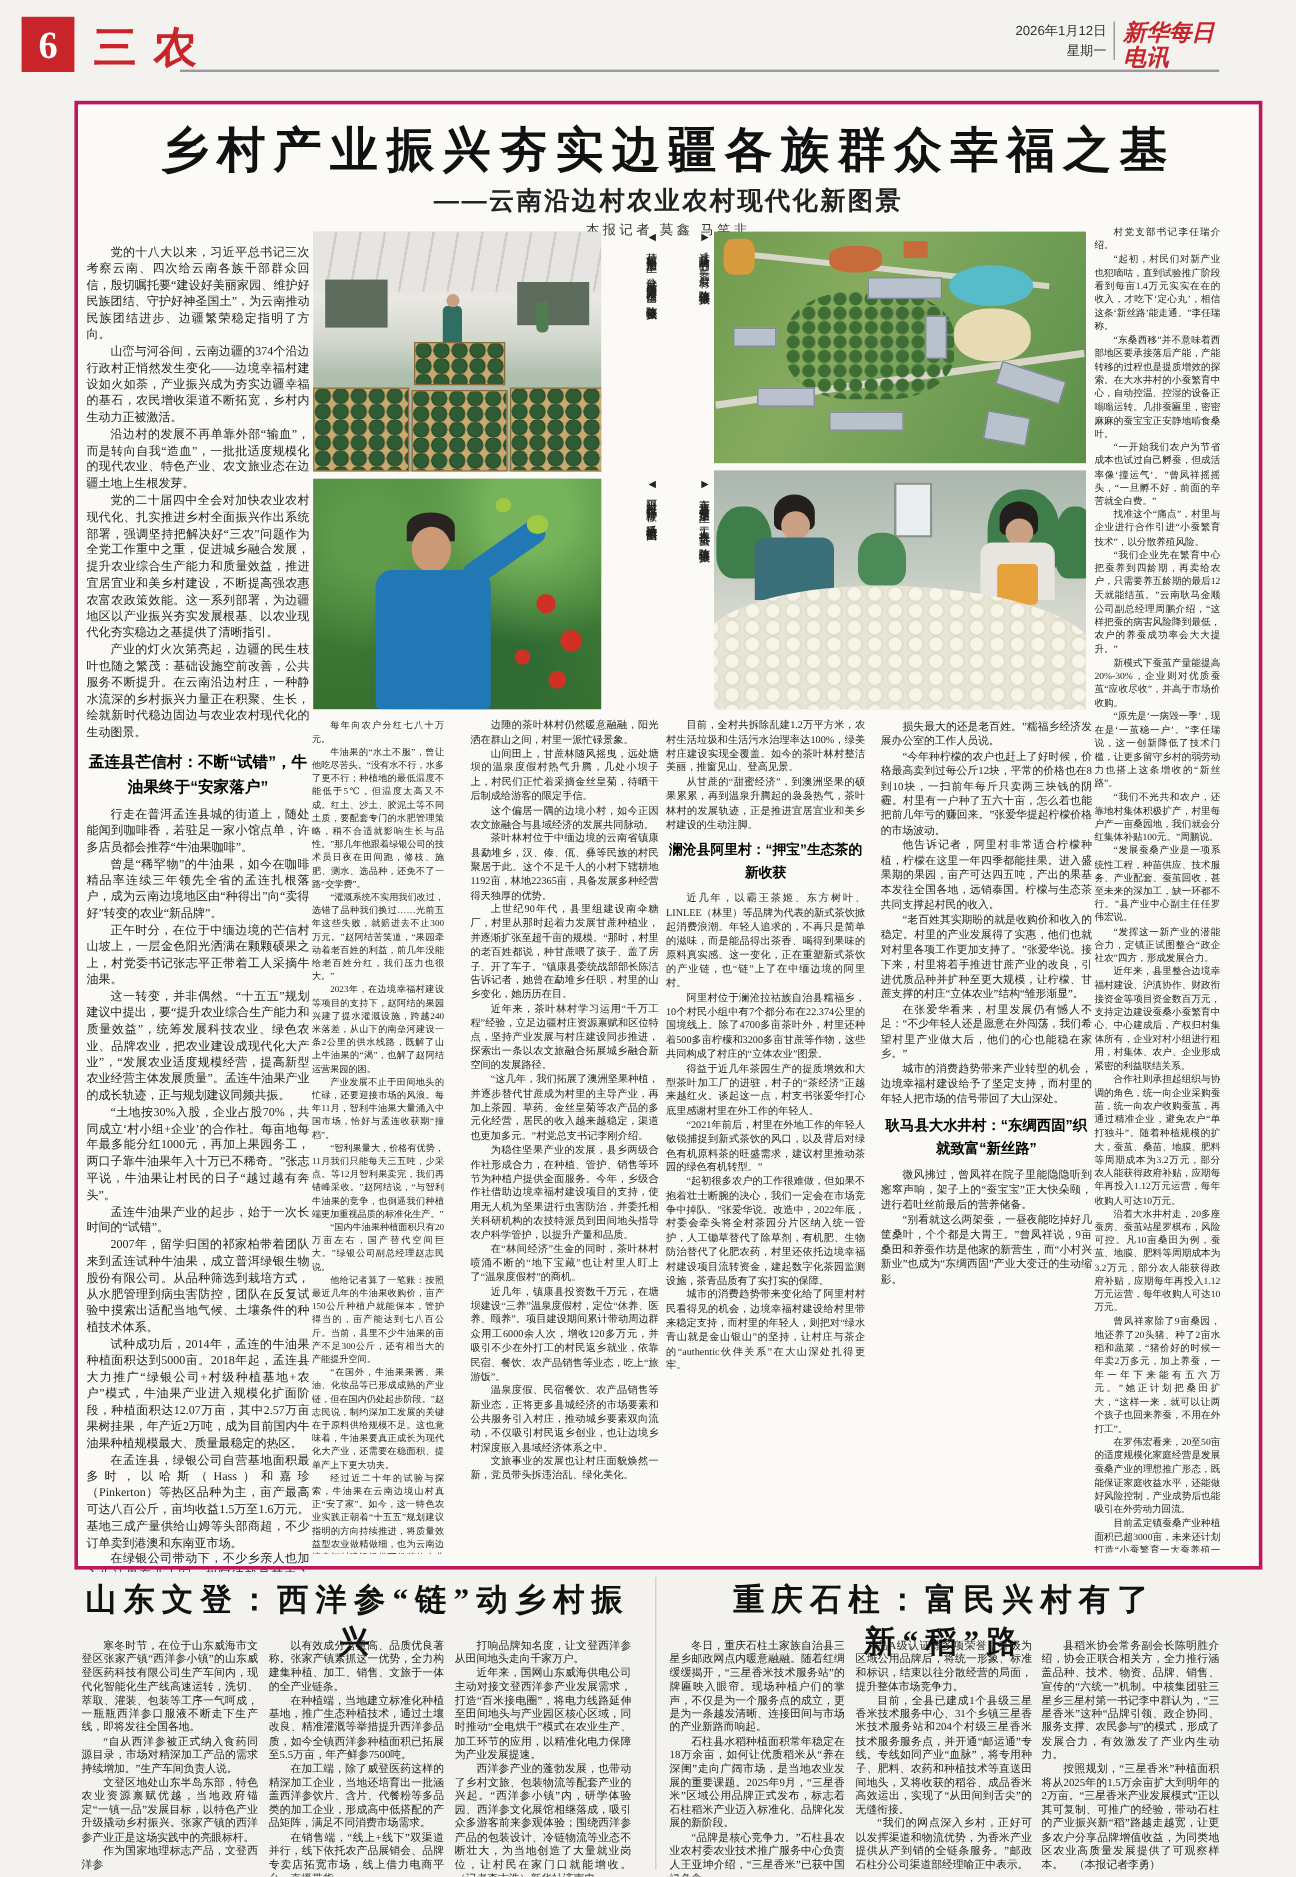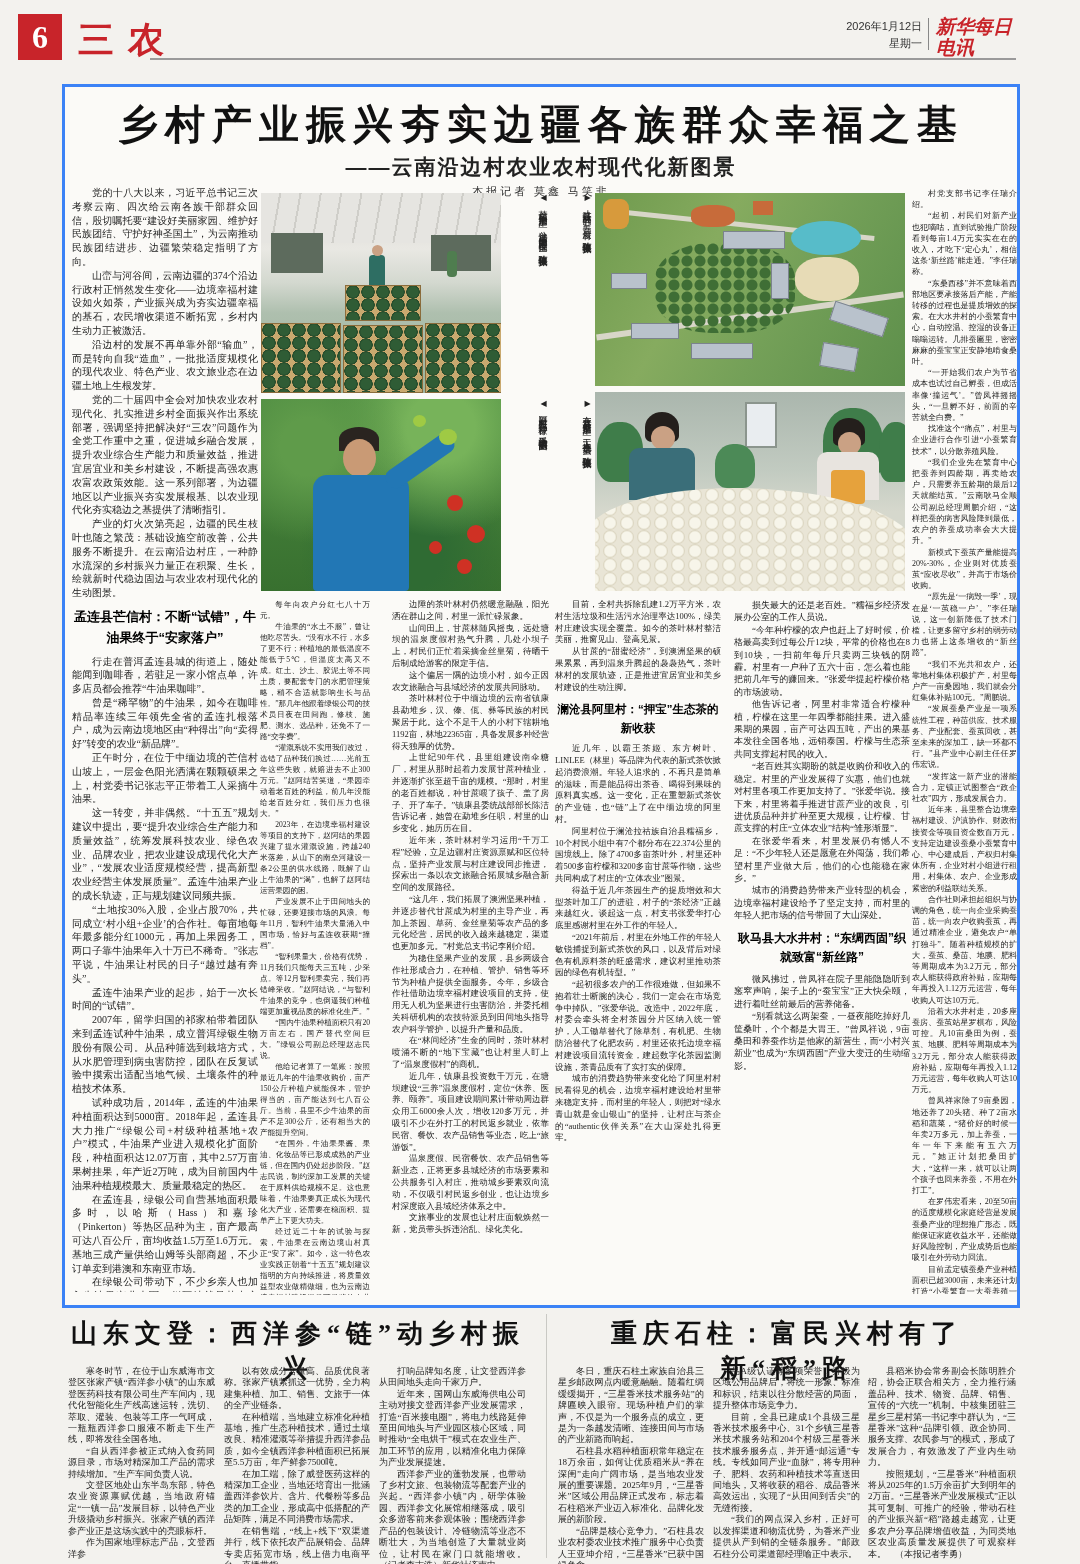--- a/index.html
+++ b/index.html
@@ -10,32 +10,32 @@
   .pageno-box{left:18px;top:14px;width:44px;height:46px;background:#c8242a;color:#fff;
     display:flex;align-items:center;justify-content:center;font-size:32px;font-weight:bold;}
   .section-title{left:78px;top:16px;font-size:36px;font-weight:bold;color:#c8242a;letter-spacing:14px;}
   .header-rule{left:150px;top:58px;width:866px;height:2px;background:#9a9a9a;}
   .date-block{left:800px;top:18px;width:122px;text-align:right;font-size:11px;line-height:1.5;color:#333;
     font-family:"Liberation Sans",sans-serif;}
   .date-sep{left:928px;top:18px;width:1px;height:32px;background:#888;}
   .masthead{left:936px;top:18px;width:84px;font-size:19px;font-weight:bold;color:#c8242a;line-height:1.1;
     font-style:italic;letter-spacing:0px;font-family:Liberation Mono, monospace;}
   
-  .main-box{left:62px;top:84px;width:952px;height:1218px;border:3px solid #3b82f6;background:#fbfaf7;}
+  .main-box{left:62px;top:84px;width:952px;height:1218px;border:3px solid #be185d;background:#fbfaf7;padding-left:32px;}
   .headline{left:0;right:0;top:10px;text-align:center;font-size:40px;font-weight:bold;
     letter-spacing:7px;color:#111;}
   .deck{left:0;right:0;top:66px;text-align:center;font-size:21px;font-weight:bold;
     font-family:"Liberation Sans","DejaVu Sans",sans-serif;letter-spacing:2px;color:#222;}
   .byline{left:0;right:0;top:97px;text-align:center;font-size:11px;letter-spacing:3px;color:#333;}
   
   .col{position:absolute;text-align:justify;overflow:hidden;color:#232323;}
   .col p.para{margin:0;text-indent:2em;}
   .col .subhead{font-family:"Liberation Sans","DejaVu Sans",sans-serif;font-weight:bold;
     text-align:center;text-indent:0;padding:7px 0 6px 0;line-height:1.6;color:#000;}
-  .col-a{left:7px;top:99px;width:186px;height:1106px;font-size:10px;line-height:13.8px;}
+  .col-a{left:7px;top:117px;width:186px;height:1106px;font-size:10px;line-height:13.8px;}
   .col-a .subhead{font-size:13px;}
   .col-b{left:195px;top:512px;width:110px;height:696px;font-size:7.6px;line-height:11px;}
   .col-c{left:311px;top:512px;width:157px;height:696px;font-size:8.5px;line-height:11.8px;margin-left:16px;}
   .col-d{left:490px;top:512px;width:166px;height:696px;font-size:8.5px;line-height:11.8px;}
   .col-d .subhead{font-size:11.5px;}
   .col-e{left:669px;top:512px;width:176px;height:696px;font-size:9px;line-height:12.4px;}
   .col-e .subhead{font-size:12px;}
   .col-g{left:847px;top:101px;width:105px;height:1106px;font-size:8px;line-height:11.2px;}
   
   .photo{position:absolute;overflow:hidden;background:#cfcfc8;}

